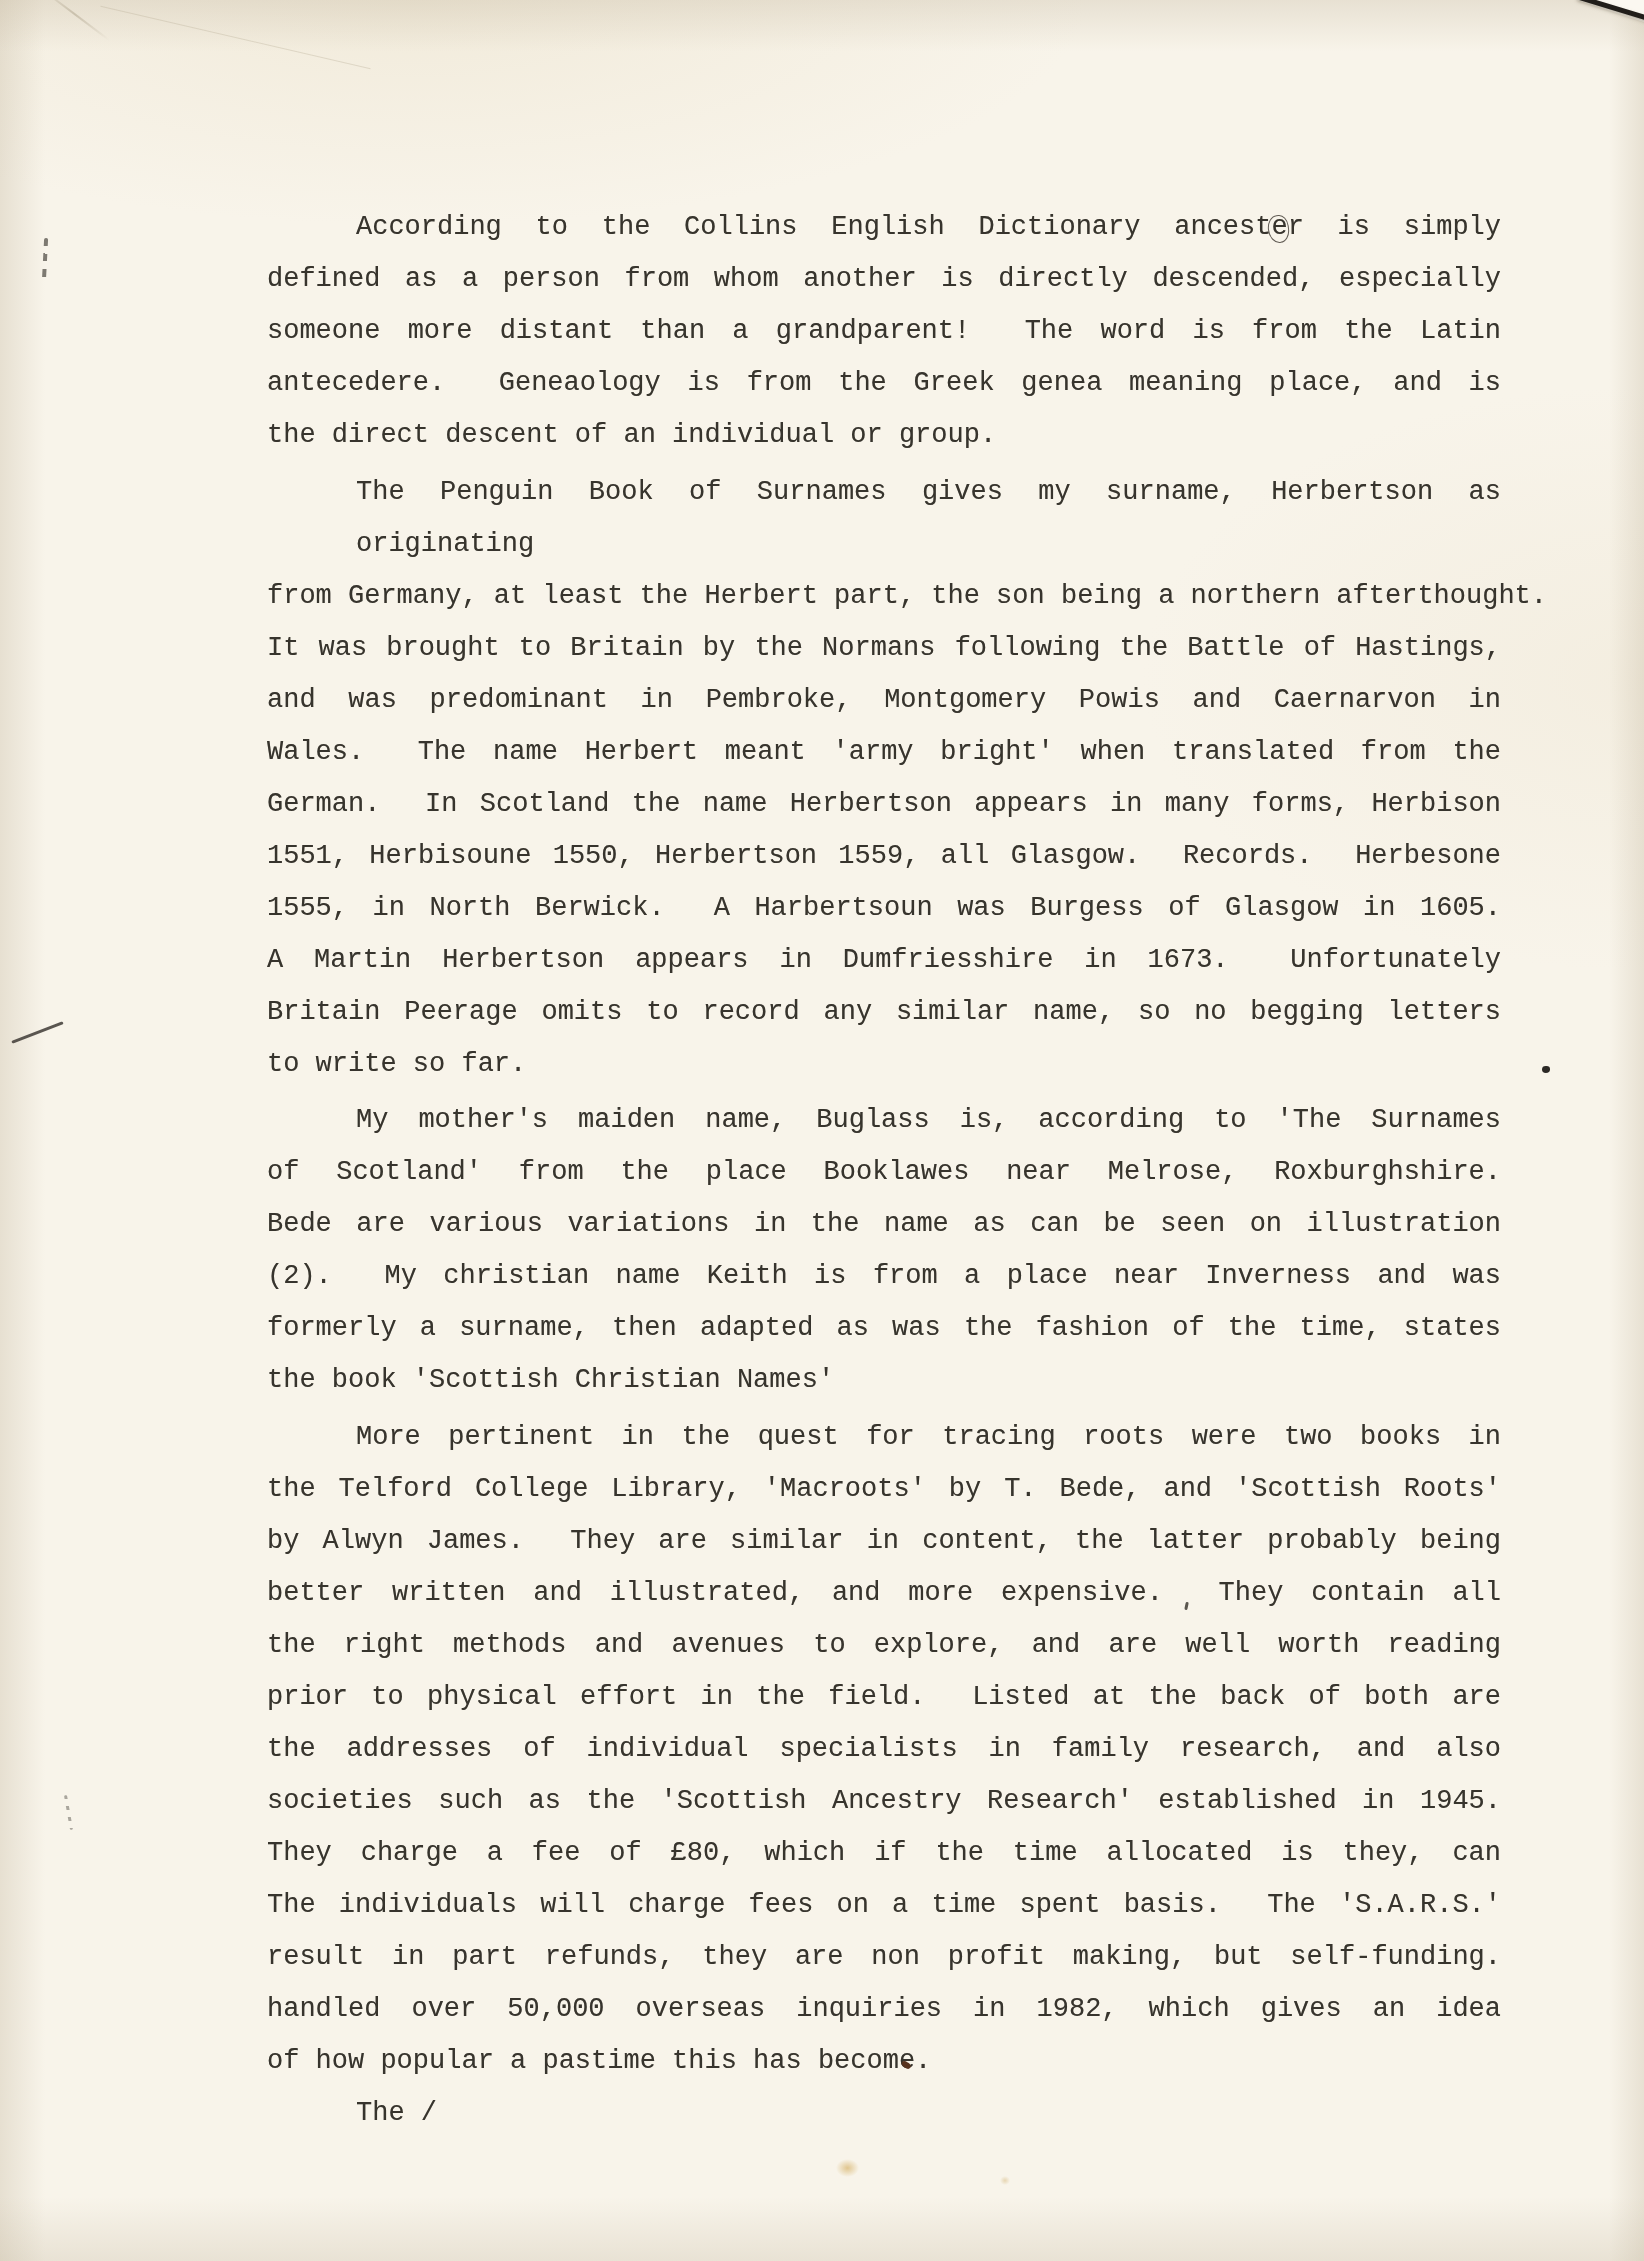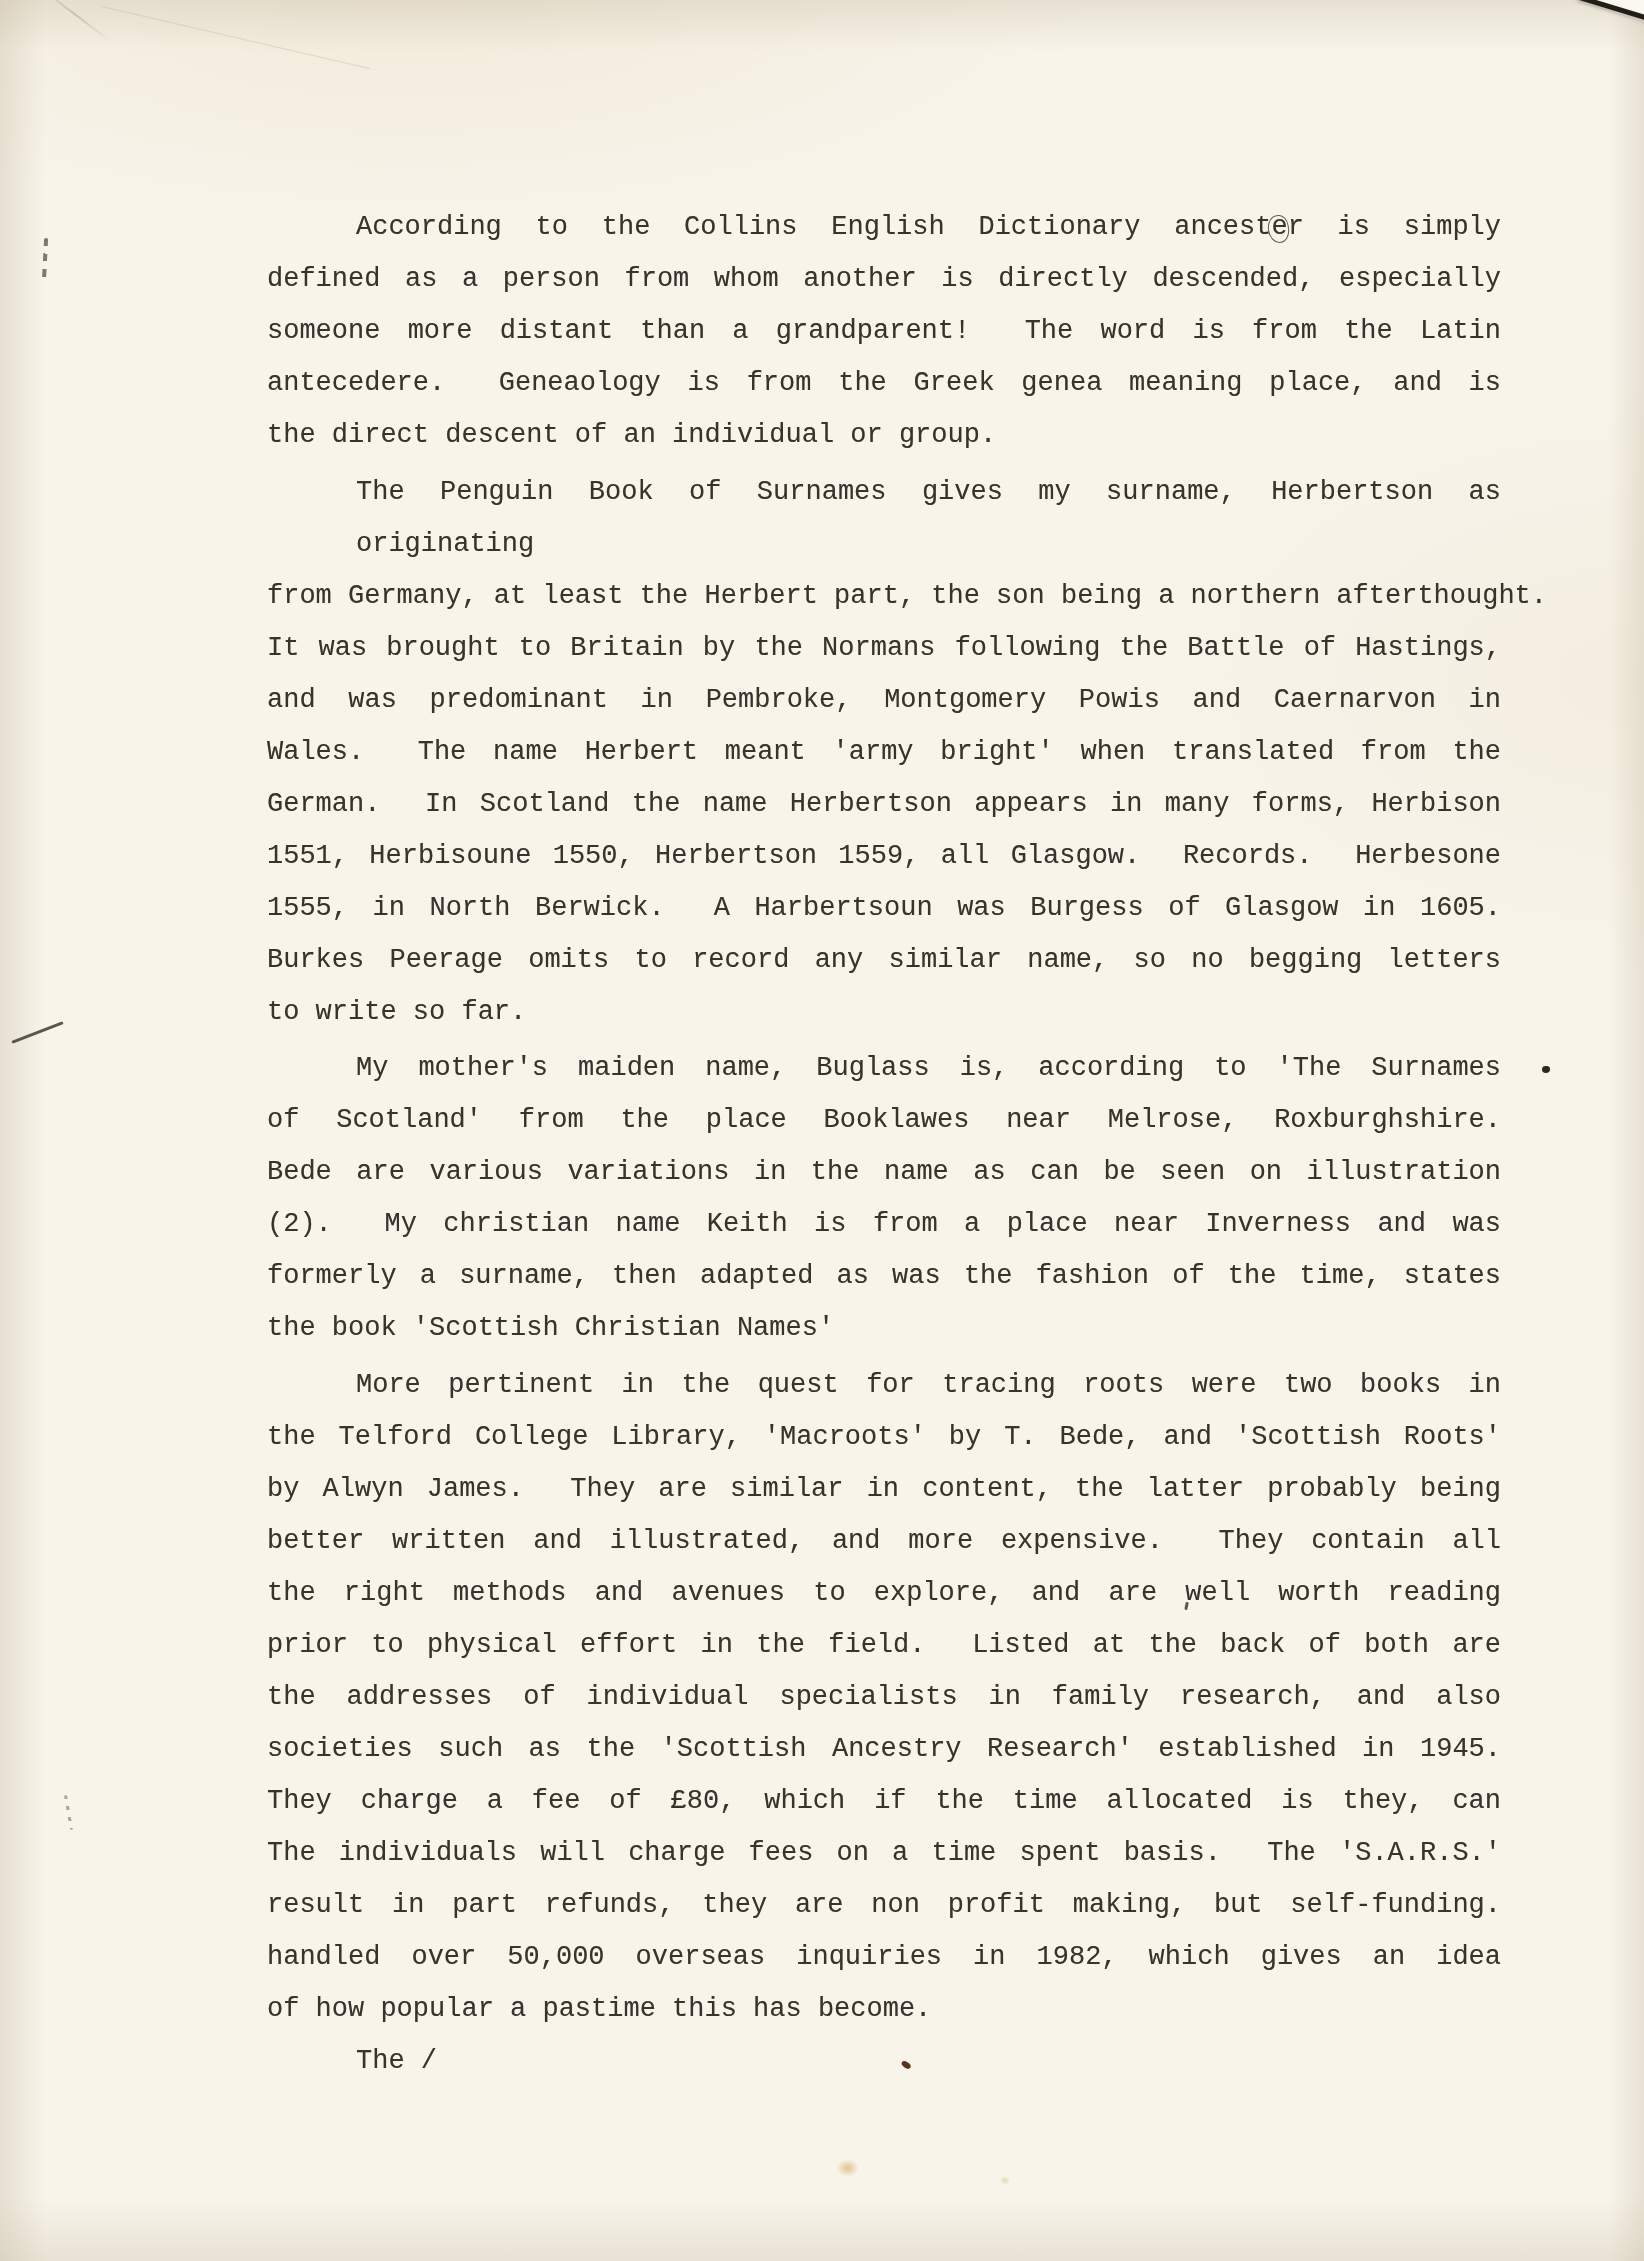--- a/index.html
+++ b/index.html
@@ -133,21 +133,22 @@
     <div class="line">antecedere.&nbsp; Geneaology is from the Greek genea meaning place, and is</div>
     <div class="line last">the direct descent of an individual or group.</div>
     <div class="line indent para-start">The Penguin Book of Surnames gives my surname, Herbertson as originating</div>
     <div class="line overfull">from Germany, at least the Herbert part, the son being a northern afterthought.</div>
     <div class="line">It was brought to Britain by the Normans following the Battle of Hastings,</div>
     <div class="line">and was predominant in Pembroke, Montgomery Powis and Caernarvon in</div>
     <div class="line">Wales.&nbsp; The name Herbert meant 'army bright' when translated from the</div>
     <div class="line">German.&nbsp; In Scotland the name Herbertson appears in many forms, Herbison</div>
     <div class="line">1551, Herbisoune 1550, Herbertson 1559, all Glasgow.&nbsp; Records.&nbsp; Herbesone</div>
     <div class="line">1555, in North Berwick.&nbsp; A Harbertsoun was Burgess of Glasgow in 1605.</div>
-    <div class="line">Burkes Peerage omits to record any similar name, so no begging letters</div>
+    <div class="line">A Martin Herbertson appears in Dumfriesshire in 1673.&nbsp; Unfortunately</div>
+    <div class="line">Britain Peerage omits to record any similar name, so no begging letters</div>
     <div class="line last">to write so far.</div>
     <div class="line indent para-start">My mother's maiden name, Buglass is, according to 'The Surnames</div>
     <div class="line">of Scotland' from the place Booklawes near Melrose, Roxburghshire.</div>
     <div class="line">Bede are various variations in the name as can be seen on illustration</div>
     <div class="line">(2).&nbsp; My christian name Keith is from a place near Inverness and was</div>
     <div class="line">formerly a surname, then adapted as was the fashion of the time, states</div>
     <div class="line last">the book 'Scottish Christian Names'</div>
     <div class="line indent para-start">More pertinent in the quest for tracing roots were two books in</div>
     <div class="line">the Telford College Library, 'Macroots' by T. Bede, and 'Scottish Roots'</div>
     <div class="line">by Alwyn James.&nbsp; They are similar in content, the latter probably being</div>

